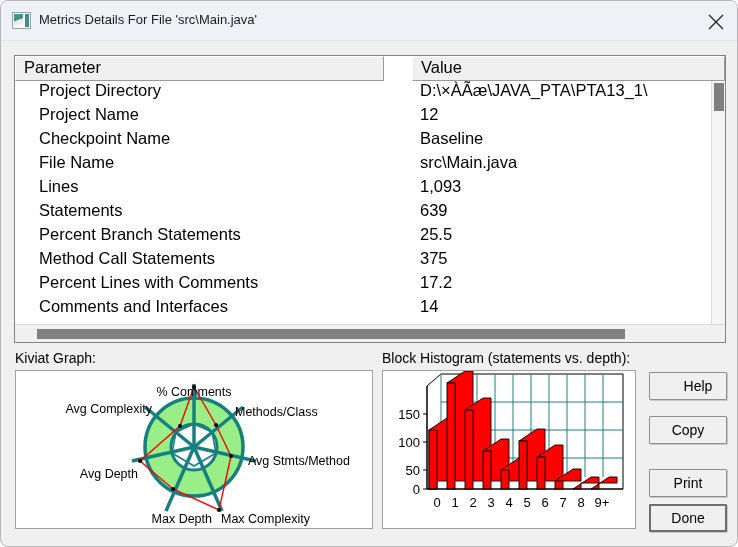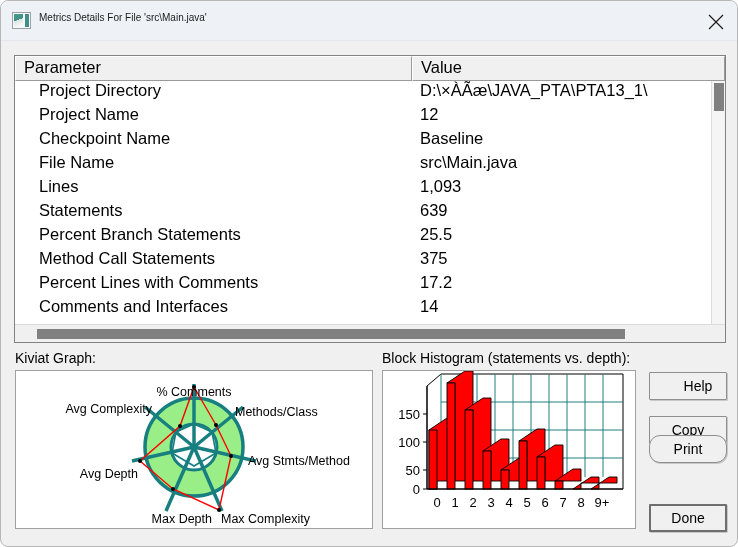--- a/index.html
+++ b/index.html
@@ -42,21 +42,21 @@
     background: linear-gradient(160deg, #4a9b8e 0%, #3f8f86 45%, #d8e4e0 46%, #ffffff 100%);
   }
   #title-icon .sq-b {
     position: absolute; left: 12px; top: 1px;
     width: 4px; height: 13px;
     background: #3f8f86;
   }
   #title-text {
     position: absolute;
     left: 38px; top: 11px;
-    font-size: 10px;
+    font-size: 13px;
     color: #1b1b1b;
     white-space: nowrap;
   }
   #close-button {
     position: absolute;
     right: 0; top: 0;
     width: 46px; height: 39px;
     cursor: default;
   }
   #close-button svg { position: absolute; left: 15px; top: 13px; }
@@ -79,21 +79,21 @@
     position: absolute; top: 0; height: 25px;
     background: #f0f0f0;
     border: 1px solid #ffffff;
     border-right: 1px solid #9a9a9a;
     border-bottom: 1px solid #9a9a9a;
     box-sizing: border-box;
     font-size: 16.5px;
     color: #000;
     padding: 1px 0 0 8px;
   }
-  #head-param { left: 0; width: 397px; }
+  #head-param { left: 0; width: 369px; }
   #head-value { left: 397px; width: 313px; }
 
   #rows { position: absolute; left: 0; top: 25px; width: 710px; }
   .row { position: relative; height: 24px; }
   .cell-param {
     position: absolute; left: 24px; top: 0;
     font-size: 16.5px; color: #000;
     white-space: nowrap;
   }
   .cell-value {
@@ -158,21 +158,21 @@
     font-family: "Liberation Sans", sans-serif;
     font-size: 14px;
     color: #000;
     text-align: center;
     line-height: 26px;
     box-shadow: 1px 1px 0 #c8c8c8;
     cursor: default;
   }
   #btn-help  { left: 648px; top: 371px; padding-left: 20px; }
   #btn-copy  { left: 648px; top: 415px; }
-  #btn-print { left: 648px; top: 434px; border-radius: 11px; }
+  #btn-print { left: 648px; top: 468px; }
   #btn-done  { left: 648px; top: 503px; border: 2px solid #6e6e6e; line-height: 24px; }
 
   .svg-text {
     font-family: "Liberation Sans", sans-serif;
     font-size: 12.5px;
     fill: #000000;
   }
   .axis-num {
     font-family: "Liberation Sans", sans-serif;
     font-size: 13px;

